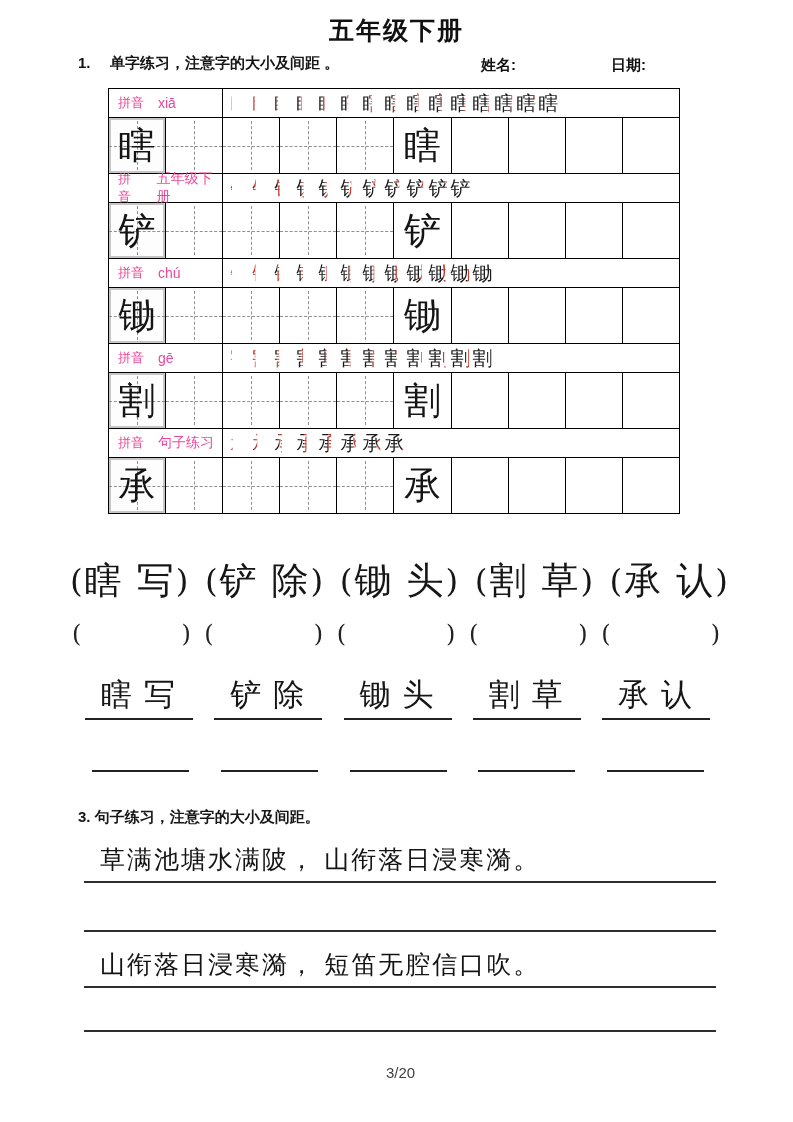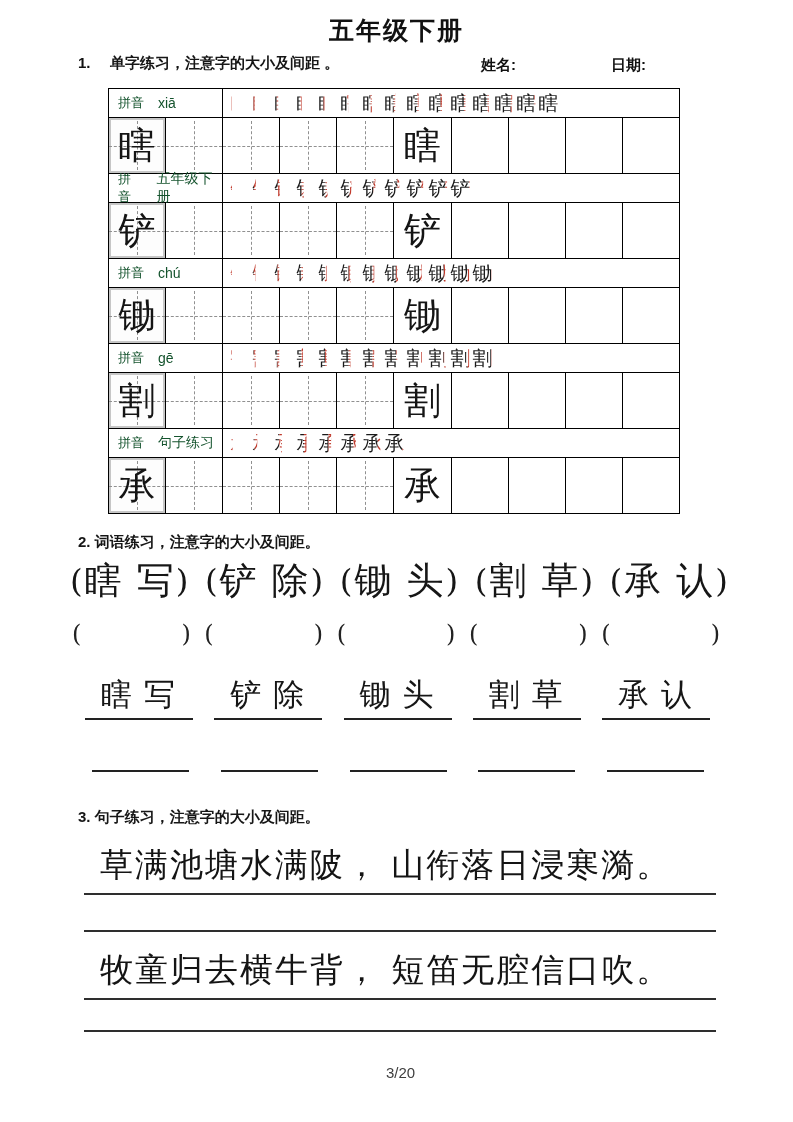--- a/index.html
+++ b/index.html
@@ -26,21 +26,21 @@
   
   .ptable {
     position:absolute; left:108px; top:88px; width:572px;
     border:1px solid #000; background:#fff;
   }
   .block + .block { border-top:1px solid #000; }
   .pinyin-row { display:flex; height:29px; border-bottom:1px solid #000; }
   .pinyin-cell {
     width:114px; flex:0 0 114px; border-right:1px solid #000;
     display:flex; align-items:center; gap:14px; padding-left:9px;
-    font-size:13px; color:#14532d;
+    font-size:13px; color:#ec4899;
   }
   .pword { font-size:14px; }
   .stroke-cell { flex:1; display:flex; align-items:center; padding-left:7px; gap:1px; overflow:hidden; }
   .step { position:relative; width:21px; height:26px; flex:0 0 21px;
           font-family:"DejaVu Serif", serif; font-size:20px; line-height:26px; }
   .step span { position:absolute; inset:0; text-align:center; }
   .practice-row { display:flex; height:55px; }
   .cell { flex:1; position:relative; display:flex; align-items:center; justify-content:center; }
   .cell + .cell { border-left:1px solid #000; }
   .cell.guide::before {
@@ -70,21 +70,21 @@
            display:flex; justify-content:space-between;
            font-family:"DejaVu Serif", serif; font-size:31px; color:#161616; }
   .uword { letter-spacing:12px; padding:4px 6px 2px 16px; border-bottom:2px solid #222; }
   .row-d { position:absolute; top:764px; left:92px; width:612px;
            display:flex; justify-content:space-between; }
   .blank-u { width:97px; height:8px; border-bottom:2px solid #222; }
 
   
   .sentence {
     position:absolute; left:84px; width:632px;
-    font-family:Liberation Sans, sans-serif; font-size:33px; letter-spacing:2px;
+    font-family:Liberation Serif, serif; font-size:25px; letter-spacing:2px;
     color:#141414; padding:0 0 5px 16px; border-bottom:2px solid #2e2e2e;
     white-space:nowrap;
   }
   .sent-1 { top:843px; }
   .sent-2 { top:948px; }
   .blank-rule { position:absolute; left:84px; width:632px; height:2px; background:#2e2e2e; }
   .rule-1 { top:930px; }
   .rule-2 { top:1030px; }
 
   
@@ -463,21 +463,20 @@
             <span class="mchar">承</span>
           </div>
           <div class="cell"></div>
           <div class="cell"></div>
           <div class="cell"></div>
           <div class="cell"></div>
         </div>
       </div>
     </div>
 
-  <span class="sec-head s2-head"><span>2.</span> <span>词语练习，注意字的大小及间距。</span></span>
 
   <div class="row-a">
       <div class="wgroup">
         <span class="paren">(</span>
         <span class="word-spaced">瞎写</span>
         <span class="paren">)</span>
       </div>
       <div class="wgroup">
         <span class="paren">(</span>
         <span class="word-spaced">铲除</span>
@@ -538,17 +537,17 @@
       <div class="blank-u"></div>
       <div class="blank-u"></div>
       <div class="blank-u"></div>
       <div class="blank-u"></div>
     </div>
 
   <span class="sec-head s3-head"><span>3.</span> <span>句子练习，注意字的大小及间距。</span></span>
 
   <div class="sentence sent-1">草满池塘水满陂， 山衔落日浸寒漪。</div>
   <div class="blank-rule rule-1"></div>
-  <div class="sentence sent-2">牧童归去横牛背， 短笛无腔信口吹。</div>
+  <div class="sentence sent-2">山衔落日浸寒漪， 短笛无腔信口吹。</div>
   <div class="blank-rule rule-2"></div>
 
   <div class="page-number">3/20</div>
 </div>
 
 </body></html>

